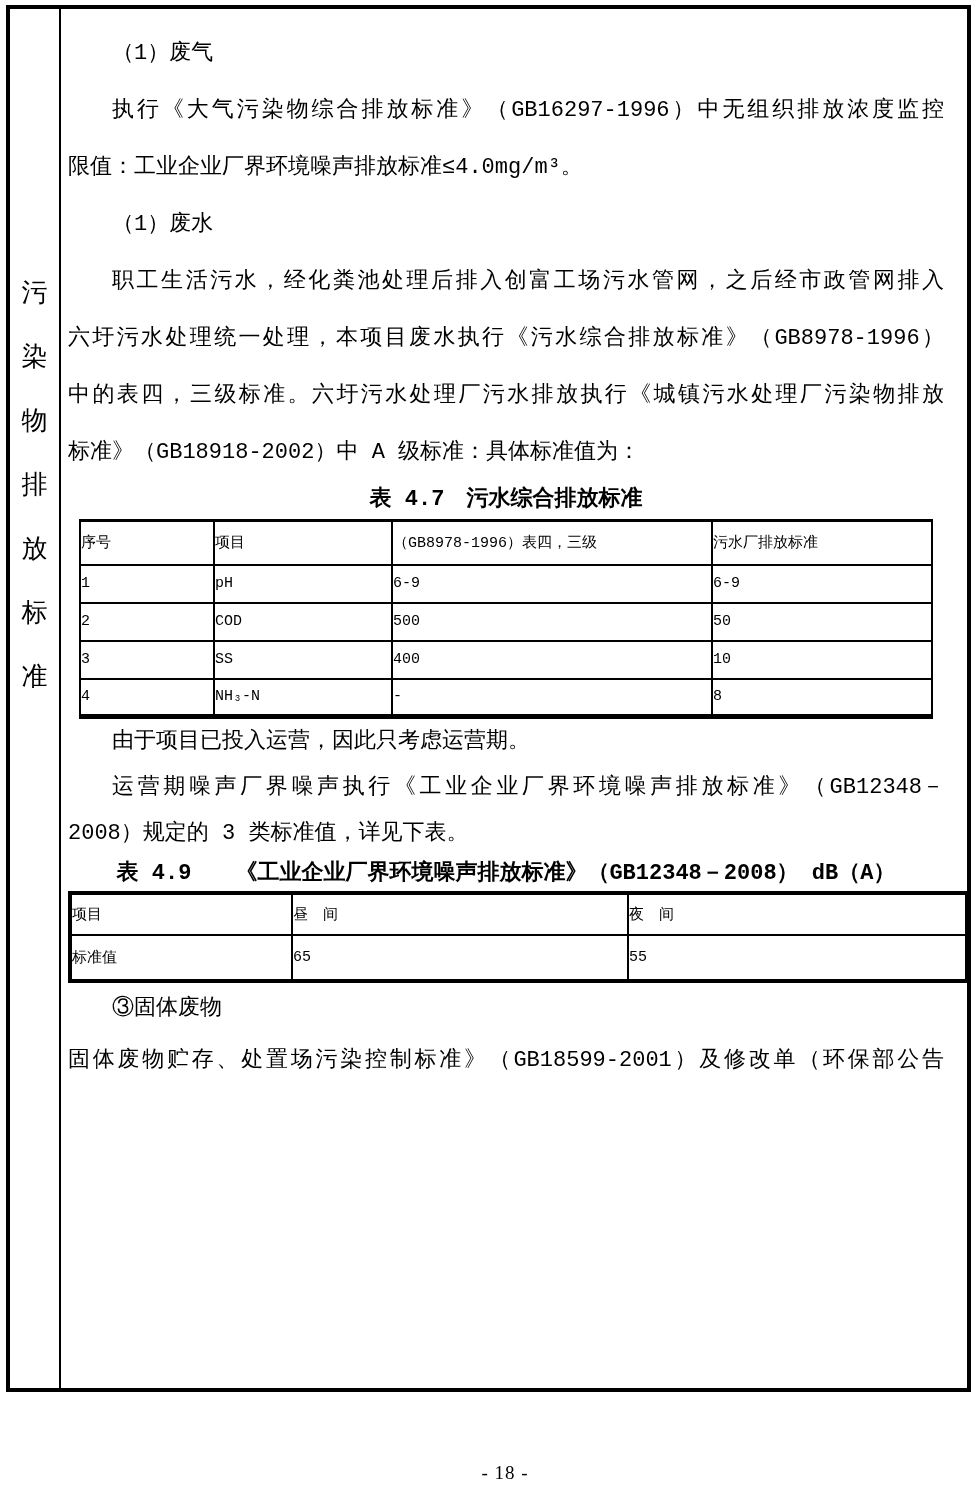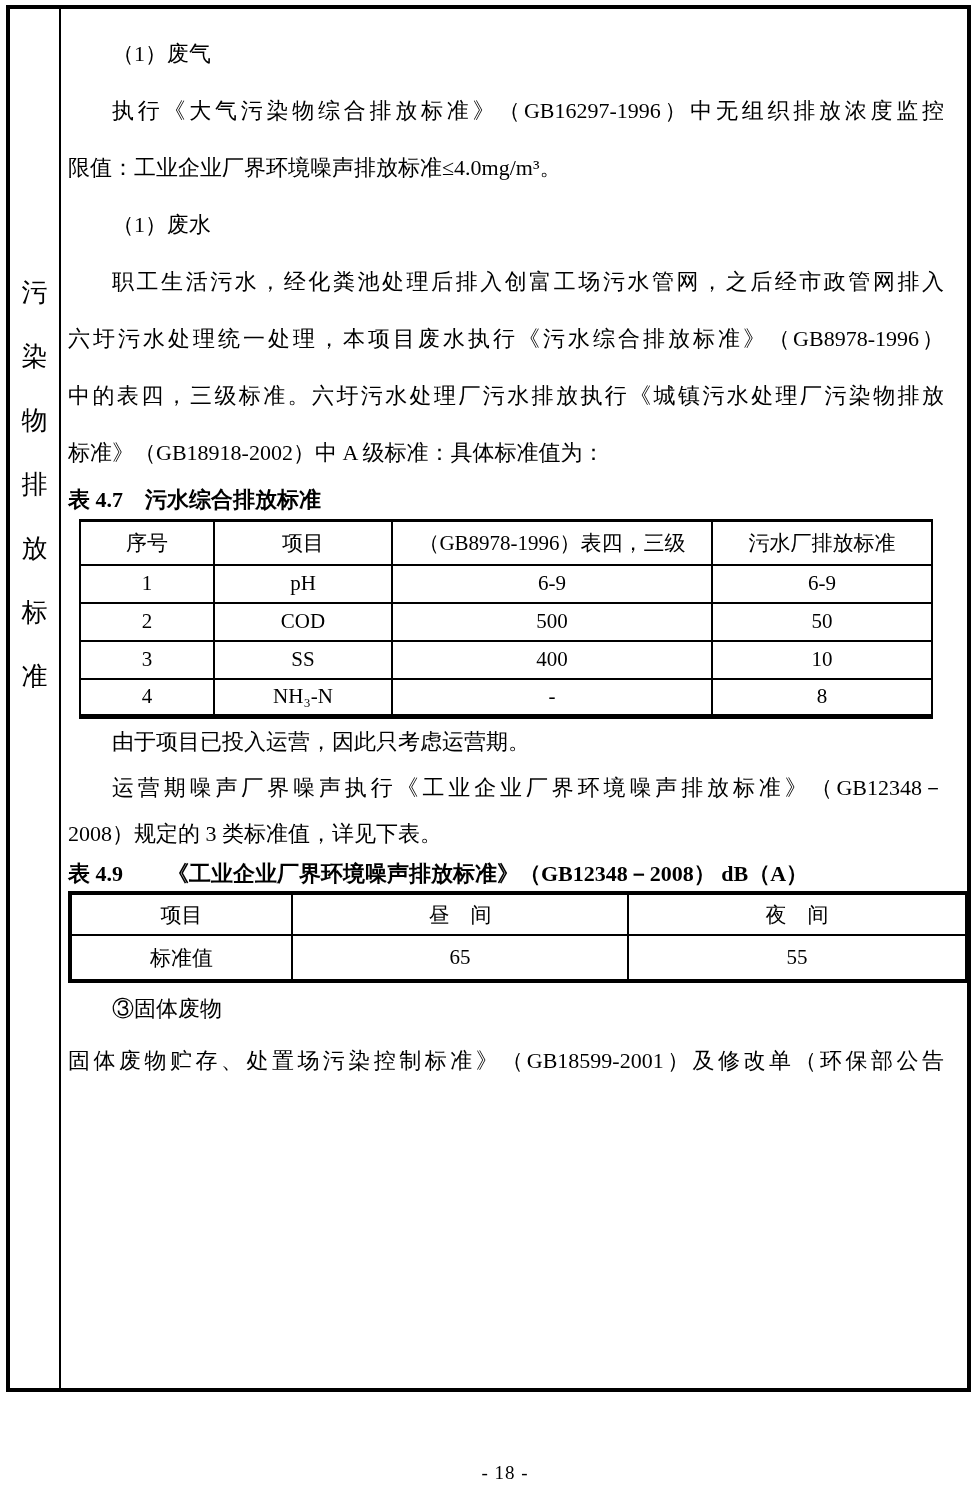--- a/index.html
+++ b/index.html
@@ -12,29 +12,29 @@
   .frame {
     position:absolute; top:5px; left:6px; width:965px; height:1387px;
     border:4px solid #000; display:flex; background:#fff;
   }
   .side {
     width:51px; border-right:2px solid #000;
     padding-top:271px; display:flex; flex-direction:column;
     align-items:center; gap:38px;
     font-size:26px; line-height:26px;
   }
-  .main { flex:1; padding:16px 23px 8px 7px; font-size:22px; overflow:hidden; }
+  .main { flex:1; padding:16px 23px 8px 7px; font-size:22px; overflow:hidden;font-family:Liberation Mono, monospace; }
   .ln { height:57px; line-height:57px; white-space:nowrap; }
   .ln.n { height:46px; line-height:46px; }
   .ln.s { height:52px; line-height:52px; }
   .indent { text-indent:44px; }
   .fill { white-space:normal; text-align:justify; text-align-last:justify; overflow:hidden; }
-  .tbl-title { height:38px; line-height:38px; text-align:left; font-weight:bold; font-size:22px; white-space:nowrap; }
+  .tbl-title { height:38px; line-height:38px; text-align:center; font-weight:bold; font-size:22px; white-space:nowrap; }
   .tbl-title.t2 { height:34px; line-height:34px; }
-  table { border-collapse:collapse; table-layout:fixed; text-align:center; font-size:21px; margin:0 auto; }
+  table { border-collapse:collapse; table-layout:fixed; text-align:left; font-size:15px; margin:0 auto; }
   th { font-weight:normal; }
   .t47 { width:852px; }
   .t47 th, .t47 td { border:2px solid #000; }
   .t47 thead th { border-top:3px solid #000; height:44px; }
   .t47 td { height:38px; }
   .t47 tbody tr:last-child td { border-bottom:5px solid #000; }
   .t49 { width:897px; border:4px solid #000; }
   .t49 th, .t49 td { border:2px solid #000; }
   .t49 th { height:42px; }
   .t49 td { height:46px; }

